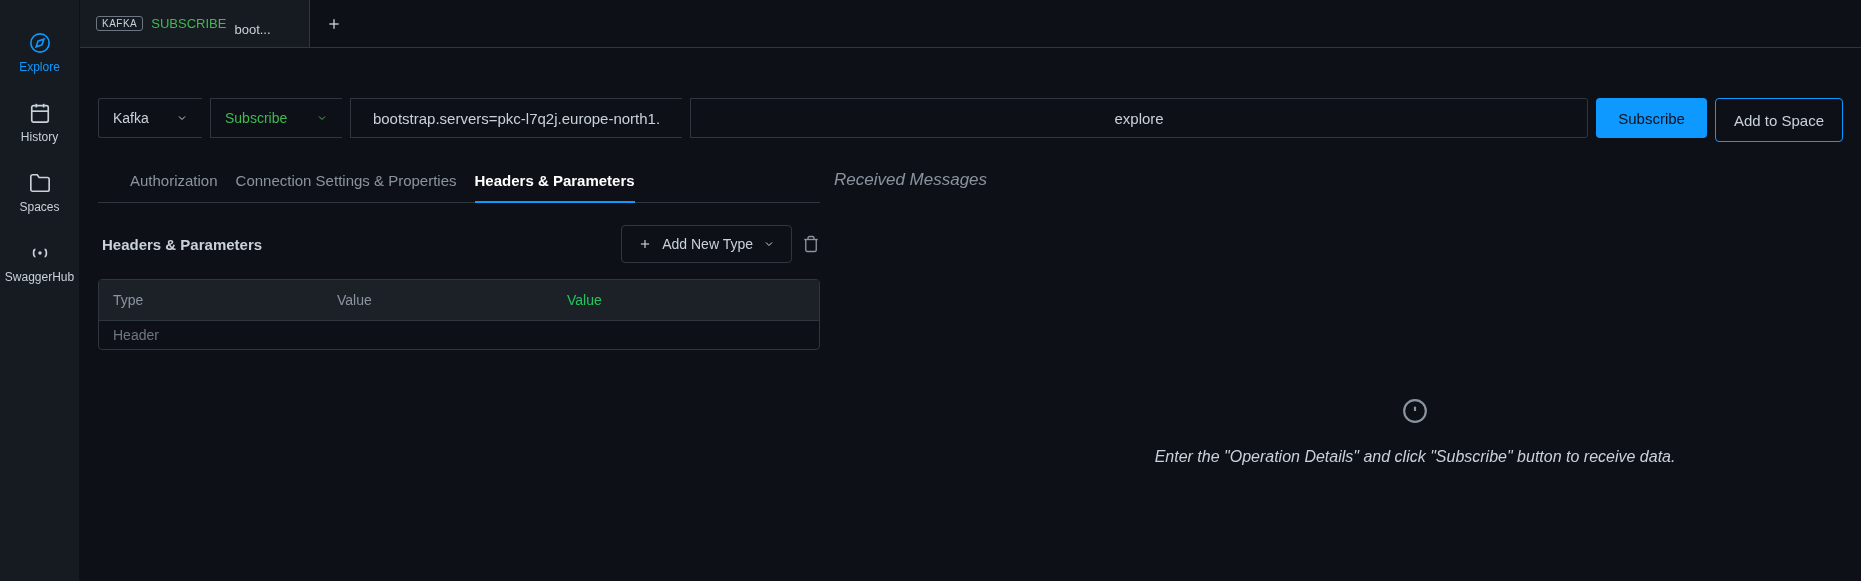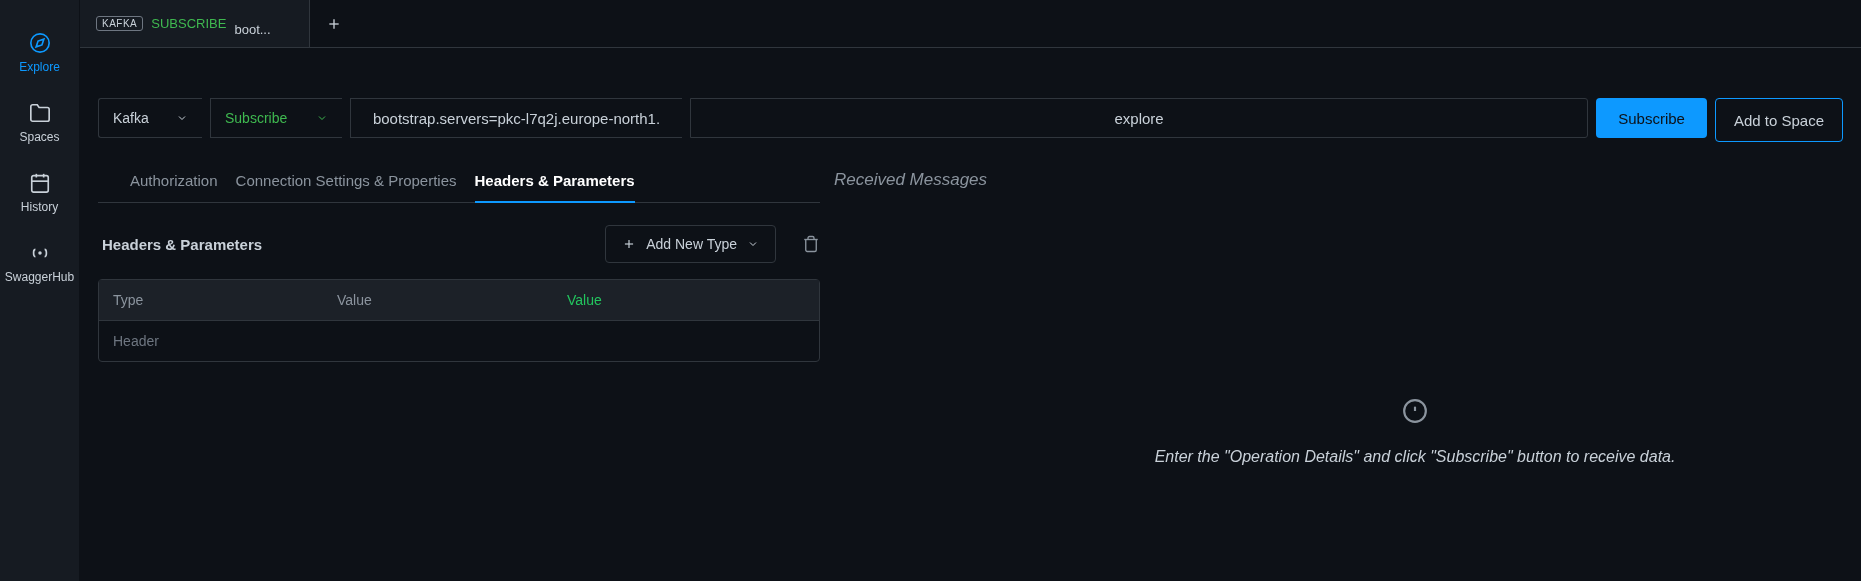--- a/index.html
+++ b/index.html
@@ -233,21 +233,21 @@
     }
     .section-title {
       font-size: 15px;
       font-weight: 600;
       color: #c9d1d9;
       padding-left: 4px;
     }
     .section-actions {
       display: flex;
       align-items: center;
-      gap: 26px;
+      gap: 10px;
     }
     .add-type-btn {
       border: 1px solid #30363d;
       border-radius: 4px;
       background: transparent;
       color: #c9d1d9;
       padding: 10px 16px;
       display: flex;
       align-items: center;
       gap: 10px;
@@ -268,21 +268,21 @@
       display: flex;
       background: #1c2128;
       padding: 12px 14px;
       border-bottom: 1px solid #30363d;
     }
     .col-type { width: 224px; color: #8b949e; font-size: 14px;}
     .col-name { width: 230px; color: #8b949e; font-size: 14px;}
     .col-value { flex: 1; color: #22c55e; font-size: 14px;}
     .table-row {
       display: flex;
-      padding: 12px 14px;
+      padding: 6px 14px;
     }
     .table-row .col-type {
       color: #6e7681;
       font-size: 14px;
     }
     
     
     .received-title {
       font-size: 17px;
       color: #8b949e;
@@ -314,39 +314,39 @@
 
 <div class="left-sidebar">
   <div class="sidebar-item active">
     <span class="icon">
       <svg viewBox="0 0 24 24" width="22" height="22" fill="none" stroke="currentColor" stroke-width="1.8">
           <circle cx="12" cy="12" r="10"></circle>
           <polygon points="16.24 7.76 14.12 14.12 7.76 16.24 9.88 9.88 16.24 7.76"></polygon>
         </svg>
     </span>
     <span class="sidebar-item-label">Explore</span>
-  </div>
-  <div class="sidebar-item">
-    <span class="icon">
-      <svg viewBox="0 0 24 24" width="22" height="22" fill="none" stroke="currentColor" stroke-width="1.8">
-          <path d="M22 19a2 2 0 0 1-2 2H4a2 2 0 0 1-2-2V5a2 2 0 0 1 2-2h5l2 3h9a2 2 0 0 1 2 2z"></path>
-        </svg>
-    </span>
-    <span class="sidebar-item-label">Spaces</span>
   </div>
   <div class="sidebar-item">
     <span class="icon">
       <svg viewBox="0 0 24 24" width="22" height="22" fill="none" stroke="currentColor" stroke-width="1.8">
           <rect x="3" y="4" width="18" height="18" rx="2" ry="2"></rect>
           <line x1="16" y1="2" x2="16" y2="6"></line>
           <line x1="8" y1="2" x2="8" y2="6"></line>
           <line x1="3" y1="10" x2="21" y2="10"></line>
         </svg>
     </span>
     <span class="sidebar-item-label">History</span>
+  </div>
+  <div class="sidebar-item">
+    <span class="icon">
+      <svg viewBox="0 0 24 24" width="22" height="22" fill="none" stroke="currentColor" stroke-width="1.8">
+          <path d="M22 19a2 2 0 0 1-2 2H4a2 2 0 0 1-2-2V5a2 2 0 0 1 2-2h5l2 3h9a2 2 0 0 1 2 2z"></path>
+        </svg>
+    </span>
+    <span class="sidebar-item-label">Spaces</span>
   </div>
   <div class="sidebar-item">
     <span class="icon">
       <svg viewBox="0 0 24 24" width="22" height="22" fill="none" stroke="currentColor" stroke-width="1.8">
           <path d="M7 8 C 5 8 5 10 5 12 C 5 14 5 16 7 16"></path>
           <path d="M17 8 C 19 8 19 10 19 12 C 19 14 19 16 17 16"></path>
           <circle cx="12" cy="12" r="1" fill="currentColor"></circle>
         </svg>
     </span>
     <span class="sidebar-item-label">SwaggerHub</span>

